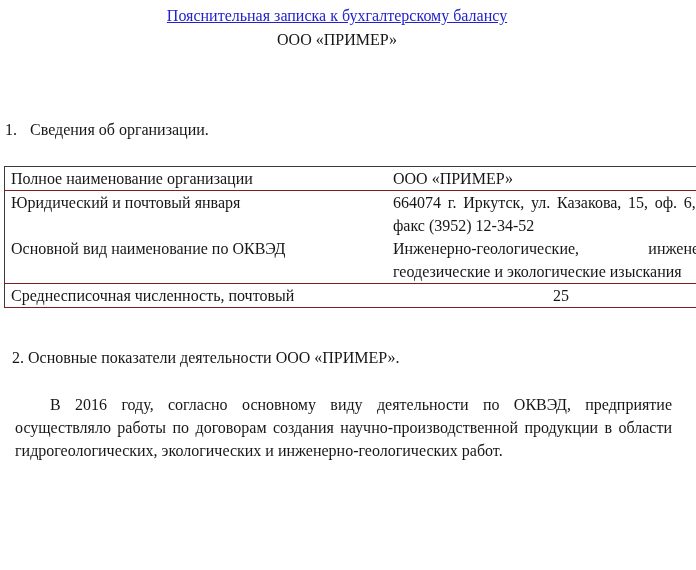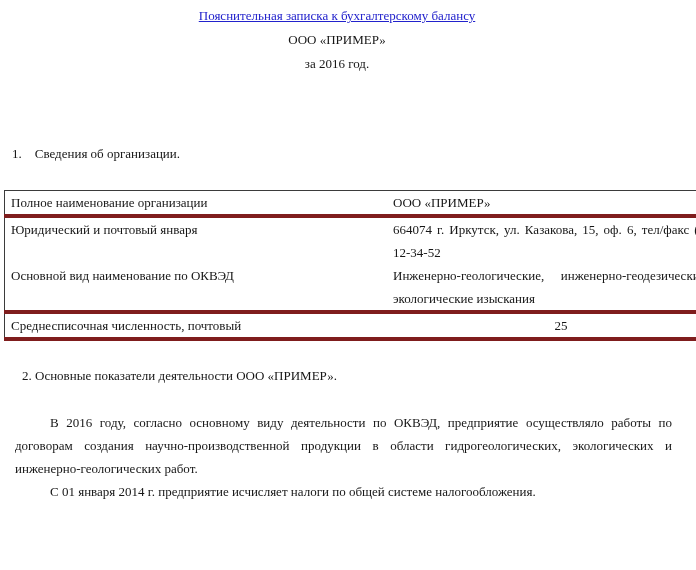--- a/index.html
+++ b/index.html
@@ -3,21 +3,21 @@
 <meta charset="utf-8">
 <style>
   html, body { margin: 0; padding: 0; background: #ffffff; }
   .page {
     position: relative;
     width: 696px;
     height: 570px;
     background: #ffffff;
     overflow: hidden;
     font-family: "Liberation Serif", "DejaVu Serif", serif;
-    font-size: 13px;
+    font-size: 16px;
     line-height: 23px;
     color: #161616;
   }
   
   .titles {
     text-align: center;
     padding-top: 4px;
     padding-right: 22px;
     line-height: 24px;
   }
@@ -26,21 +26,21 @@
     text-decoration: underline;
     cursor: pointer;
     font-weight: bold;
     font-weight: normal;
   }
   .title-line { font-weight: normal; }
 
   
   .h-sec1 {
     margin-top: 66px;
-    padding-left: 12px;
+    padding-left: 5px;
     white-space: nowrap;
   }
   .h-sec1 .num { display: inline-block; margin-right: 13px; }
 
   
   table.org {
     border-collapse: collapse;
     table-layout: fixed;
     width: 684px;
     margin-left: 4px;
@@ -54,28 +54,28 @@
     padding: 0;
   }
   table.org td.lbl {
     width: 348px;
     padding: 0 34px 0 6px;
   }
   table.org td.val {
     width: 336px;
     padding: 0 14px 0 0;
   }
-  tr.rule-below td { border-bottom: 4px solid #7f1d1d; }
+  tr.rule-below td { border-bottom: 1px solid #7f1d1d; }
   tr.row-last td { padding-bottom: 1px; }
   td.val-center { text-align: center !important; }
 
   
   .h-sec2 {
-    margin-top: 23px;
-    padding-left: 22px;
+    margin-top: 38px;
+    padding-left: 12px;
   }
 
   
   .body-text {
     margin: 24px 24px 0 15px;
   }
   .body-text p {
     margin: 0;
     text-align: justify;
     text-indent: 35px;
@@ -84,21 +84,20 @@
 </head>
 <body>
 
 <div class="page">
 
   <div class="titles">
     <div>
       <a class="title-link">Пояснительная записка к бухгалтерскому балансу</a>
     </div>
     <div class="title-line">ООО «ПРИМЕР»</div>
-    <div class="title-line">за 2016 год.</div>
   </div>
 
   <div class="h-sec1">
     <span class="num">1.</span><span>Сведения об организации.</span>
   </div>
 
   <table class="org">
     <tbody>
       <tr class="rule-below">
         <td class="lbl">Полное наименование организации</td>
@@ -116,16 +115,15 @@
         <td class="lbl">Среднесписочная численность, почтовый</td>
         <td class="val val-center">25</td>
       </tr>
     </tbody>
   </table>
 
   <div class="h-sec2">2. Основные показатели деятельности ООО «ПРИМЕР».</div>
 
   <div class="body-text">
     <p>В 2016 году, согласно основному виду деятельности по ОКВЭД, предприятие осуществляло работы по договорам создания научно-производственной продукции в области гидрогеологических, экологических и инженерно-геологических работ.</p>
-    <p>С 01 января 2014 г. предприятие исчисляет налоги по общей системе налогообложения.</p>
   </div>
 
 </div>
 
 </body></html>

